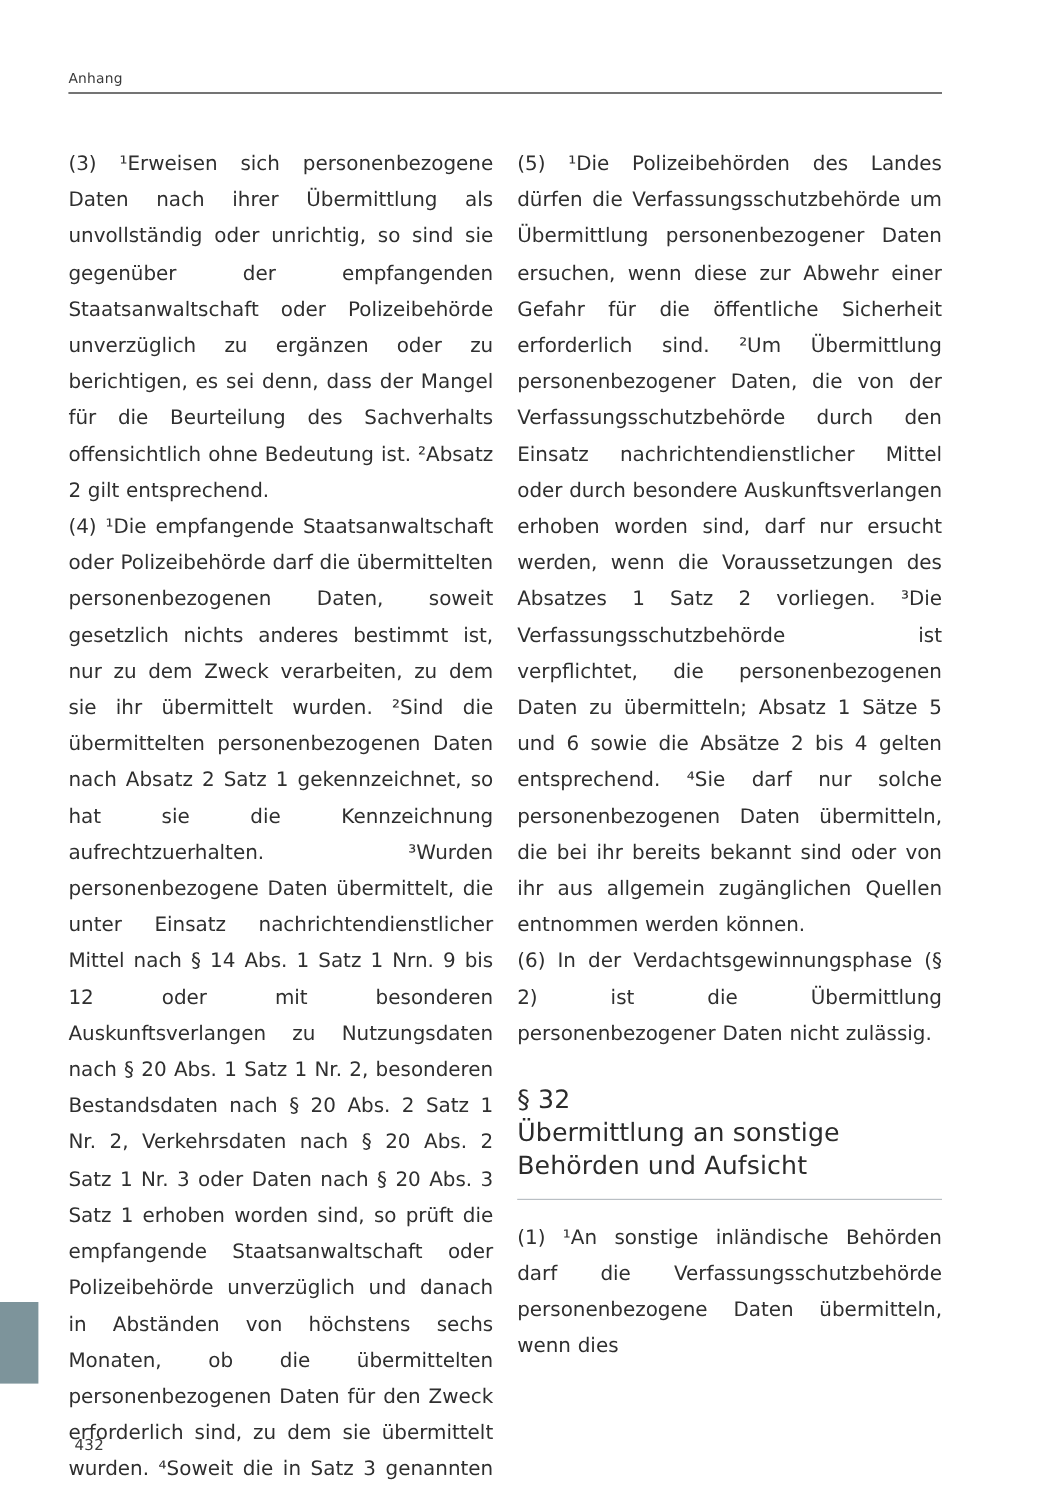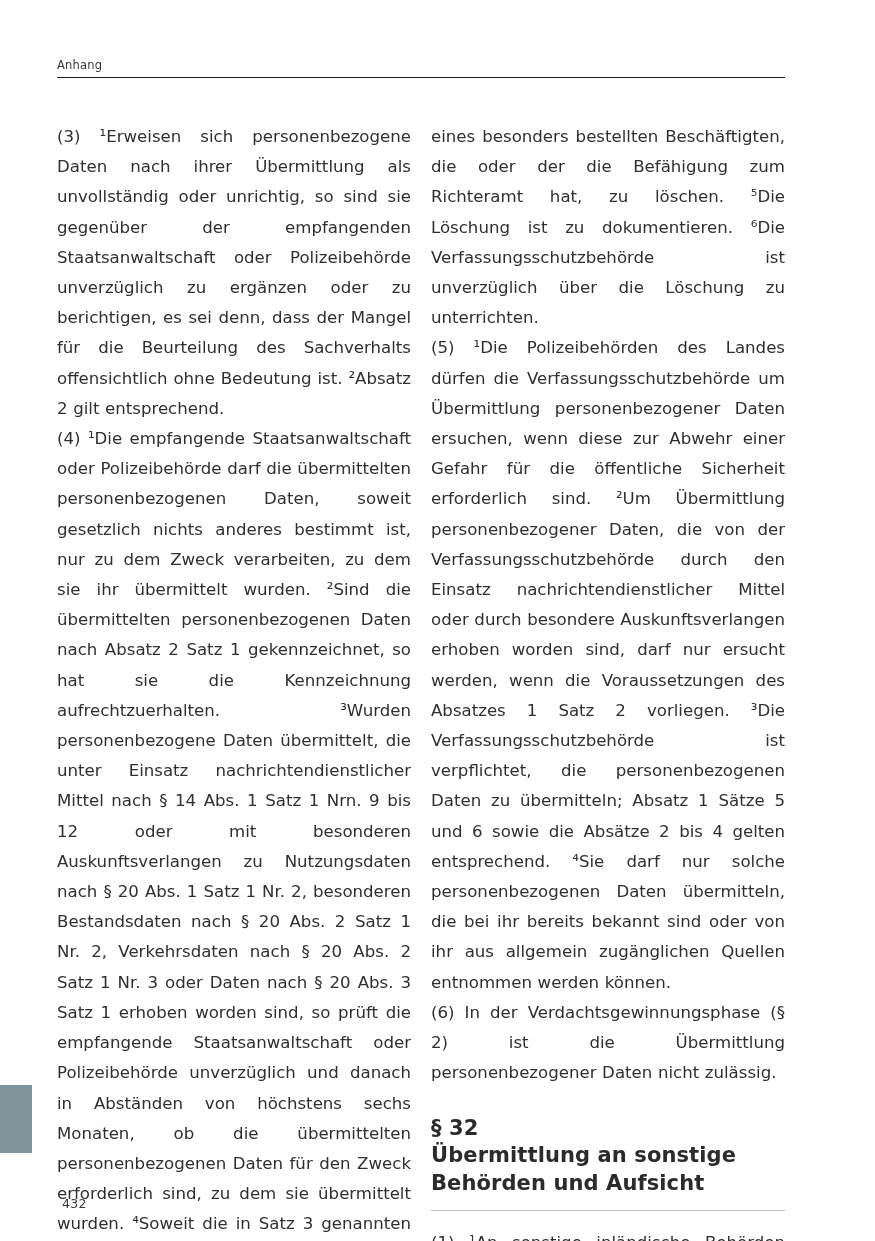--- a/index.html
+++ b/index.html
@@ -72,21 +72,21 @@
   }
   
   .section-head {
     margin-top: 26px;
   }
   .section-num,
   .section-title {
     font-size: 21px;
     line-height: 27.5px;
     color: #2b2b2b;
-    font-weight: 700;
+    font-weight: 400;
     margin: 0;
     letter-spacing: 0.1px;
   }
   .section-rule {
     height: 1.2px;
     background: #b9bfc4;
     width: 354px;
     margin-top: 13px;
     margin-bottom: 17px;
   }
@@ -113,21 +113,20 @@
   </div>
 
   <div class="columns">
 
     <div class="col">
       <p class="body-par">(3) ¹Erweisen sich personenbezogene Daten nach ihrer Übermittlung als unvollständig oder unrichtig, so sind sie gegenüber der empfangenden Staatsanwaltschaft oder Polizeibehörde unverzüglich zu ergänzen oder zu berichtigen, es sei denn, dass der Mangel für die Beurteilung des Sachverhalts offensichtlich ohne Bedeutung ist. ²Absatz 2 gilt entsprechend.</p>
       <p class="body-par">(4) ¹Die empfangende Staatsanwaltschaft oder Polizeibehörde darf die übermittelten personenbezogenen Daten, soweit gesetzlich nichts anderes bestimmt ist, nur zu dem Zweck verarbeiten, zu dem sie ihr übermittelt wurden. ²Sind die übermittelten personenbezogenen Daten nach Absatz 2 Satz 1 gekennzeichnet, so hat sie die Kennzeichnung aufrechtzuerhalten. ³Wurden personenbezogene Daten übermittelt, die unter Einsatz nachrichtendienstlicher Mittel nach § 14 Abs. 1 Satz 1 Nrn. 9 bis 12 oder mit besonderen Auskunftsverlangen zu Nutzungsdaten nach § 20 Abs. 1 Satz 1 Nr. 2, besonderen Bestandsdaten nach § 20 Abs. 2 Satz 1 Nr. 2, Verkehrsdaten nach § 20 Abs. 2 Satz 1 Nr. 3 oder Daten nach § 20 Abs. 3 Satz 1 erhoben worden sind, so prüft die empfangende Staatsanwaltschaft oder Polizeibehörde unverzüglich und danach in Abständen von höchstens sechs Monaten, ob die übermittelten personenbezogenen Daten für den Zweck erforderlich sind, zu dem sie übermittelt wurden. ⁴Soweit die in Satz 3 genannten personenbezogenen Daten für diesen Zweck oder für eine rechtmäßige zweckändernde Verwendung oder Übermittlung nicht erforderlich sind, sind sie unverzüglich unter Aufsicht einer oder</p>
     </div>
 
     <div class="col">
-      <p class="body-par">eines besonders bestellten Beschäftigten, die oder der die Befähigung zum Richteramt hat, zu löschen. ⁵Die Löschung ist zu dokumentieren. ⁶Die Verfassungsschutzbehörde ist unverzüglich über die Löschung zu unterrichten.</p>
       <p class="body-par">(5) ¹Die Polizeibehörden des Landes dürfen die Verfassungsschutzbehörde um Übermittlung personenbezogener Daten ersuchen, wenn diese zur Abwehr einer Gefahr für die öffentliche Sicherheit erforderlich sind. ²Um Übermittlung personenbezogener Daten, die von der Verfassungsschutzbehörde durch den Einsatz nachrichtendienstlicher Mittel oder durch besondere Auskunftsverlangen erhoben worden sind, darf nur ersucht werden, wenn die Voraussetzungen des Absatzes 1 Satz 2 vorliegen. ³Die Verfassungsschutzbehörde ist verpflichtet, die personenbezogenen Daten zu übermitteln; Absatz 1 Sätze 5 und 6 sowie die Absätze 2 bis 4 gelten entsprechend. ⁴Sie darf nur solche personenbezogenen Daten übermitteln, die bei ihr bereits bekannt sind oder von ihr aus allgemein zugänglichen Quellen entnommen werden können.</p>
       <p class="body-par">(6) In der Verdachtsgewinnungsphase (§ 2) ist die Übermittlung personenbezogener Daten nicht zulässig.</p>
 
       <div class="section-head">
         <div class="section-num">§ 32</div>
         <div class="section-title">Übermittlung an sonstige Behörden und Aufsicht</div>
       </div>
       <div class="section-rule"></div>
 
       <p class="body-par">(1) ¹An sonstige inländische Behörden darf die Verfassungsschutzbehörde personenbezogene Daten übermitteln, wenn dies</p>

